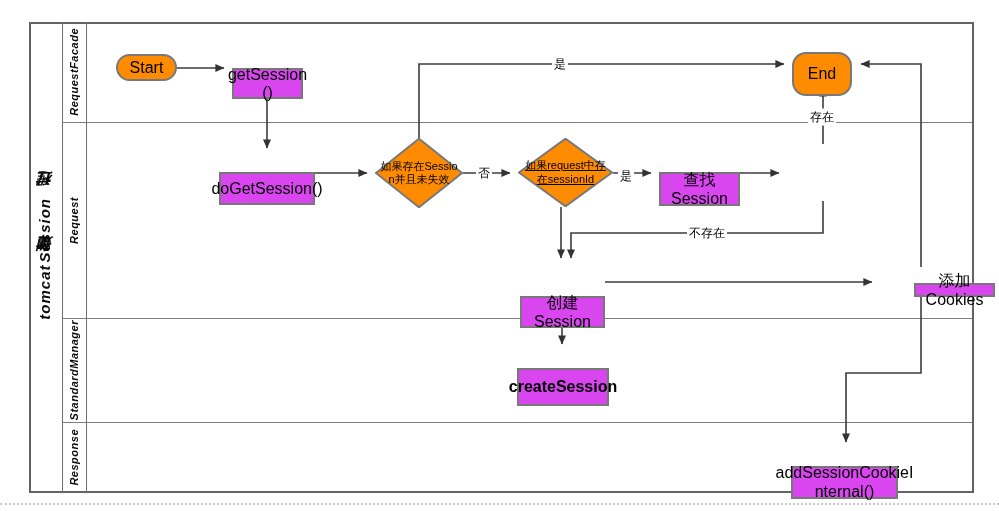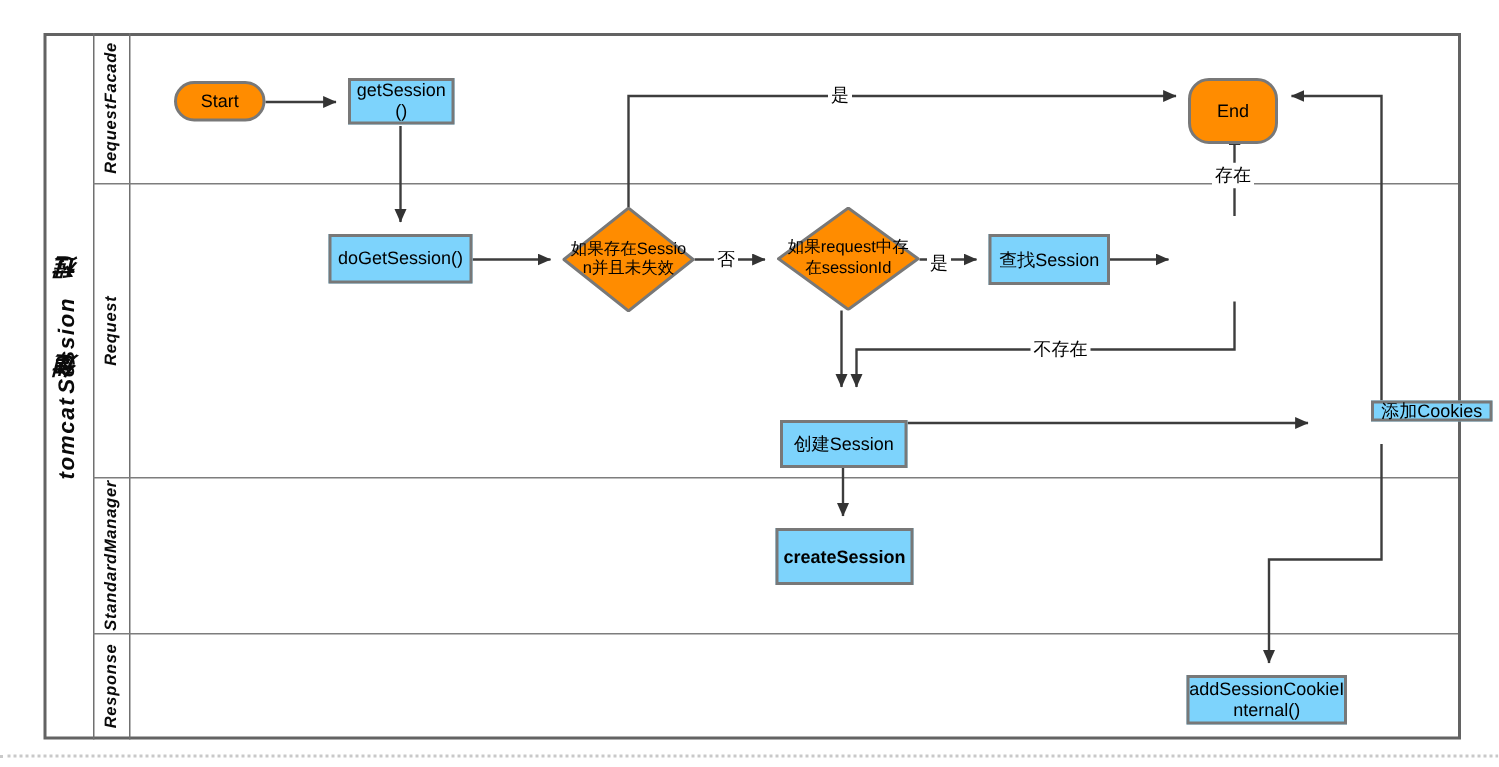--- a/index.html
+++ b/index.html
@@ -14,22 +14,22 @@
   .title-cell { position:absolute; left:29px; top:22px; width:33px; height:471px;
             display:flex; align-items:center; justify-content:center; }
   .lane-cell { position:absolute; left:62px; width:24px; display:flex;
             align-items:center; justify-content:center; }
   .vtext  { writing-mode:vertical-rl; transform:rotate(180deg); font-weight:bold;
             font-style:italic; color:#0a0a0a; }
   .title-text { font-size:15px; letter-spacing:1px; }
   .lane-text  { font-size:11px; letter-spacing:0.5px; }
   .edges  { position:absolute; left:0; top:0; }
   .node   { position:absolute; display:flex; align-items:center; justify-content:center;
-            text-align:center; font-size:12px; line-height:1.2; box-sizing:border-box; }
-  .rect    { background:#7dd3fc; border:2px solid #787878; }
+            text-align:center; font-size:16px; line-height:1.2; box-sizing:border-box; }
+  .rect    { background:#d946ef; border:2px solid #787878;margin-top:16px; }
   .stadium { background:#FF8C00; border:2px solid #787878; border-radius:14px; }
   .diamond { background:transparent; font-size:11px; }
   .diamond svg { position:absolute; left:0; top:0; width:100%; height:100%; }
   .node .lbl { position:relative; white-space:pre-line; padding:0 1px; }
   .elabel { position:absolute; transform:translate(-50%,-50%); background:#ffffff;
             font-size:12px; padding:0 2px; white-space:nowrap; }
   .page-edge { position:absolute; left:0; top:503px; width:999px; height:0;
             border-top:2px dotted #c9c9c9; }
 </style>
 </head>
@@ -104,21 +104,21 @@
   </div>
 
   <div class="node diamond" style="left:375px; top:138px; width:88px; height:70px;">
     <svg viewBox="0 0 100 100" preserveAspectRatio="none">
       <polygon points="50,1 99,50 50,99 1,50" fill="#FF8C00" stroke="#787878" stroke-width="2" vector-effect="non-scaling-stroke"></polygon>
     </svg>
     <span class="lbl">如果存在Sessio
 n并且未失效</span>
   </div>
 
-  <div class="node diamond" style="left:518px; top:138px; width:95px; height:69px;">
+  <div class="node diamond" style="left:518px; top:138px; width:95px; height:69px;text-decoration:underline;">
     <svg viewBox="0 0 100 100" preserveAspectRatio="none">
       <polygon points="50,1 99,50 50,99 1,50" fill="#FF8C00" stroke="#787878" stroke-width="2" vector-effect="non-scaling-stroke"></polygon>
     </svg>
     <span class="lbl">如果request中存
 在sessionId</span>
   </div>
 
   <div class="node rect" style="left:659px; top:156px; width:81px; height:34px;">
     <span class="lbl">查找Session</span>
   </div>

